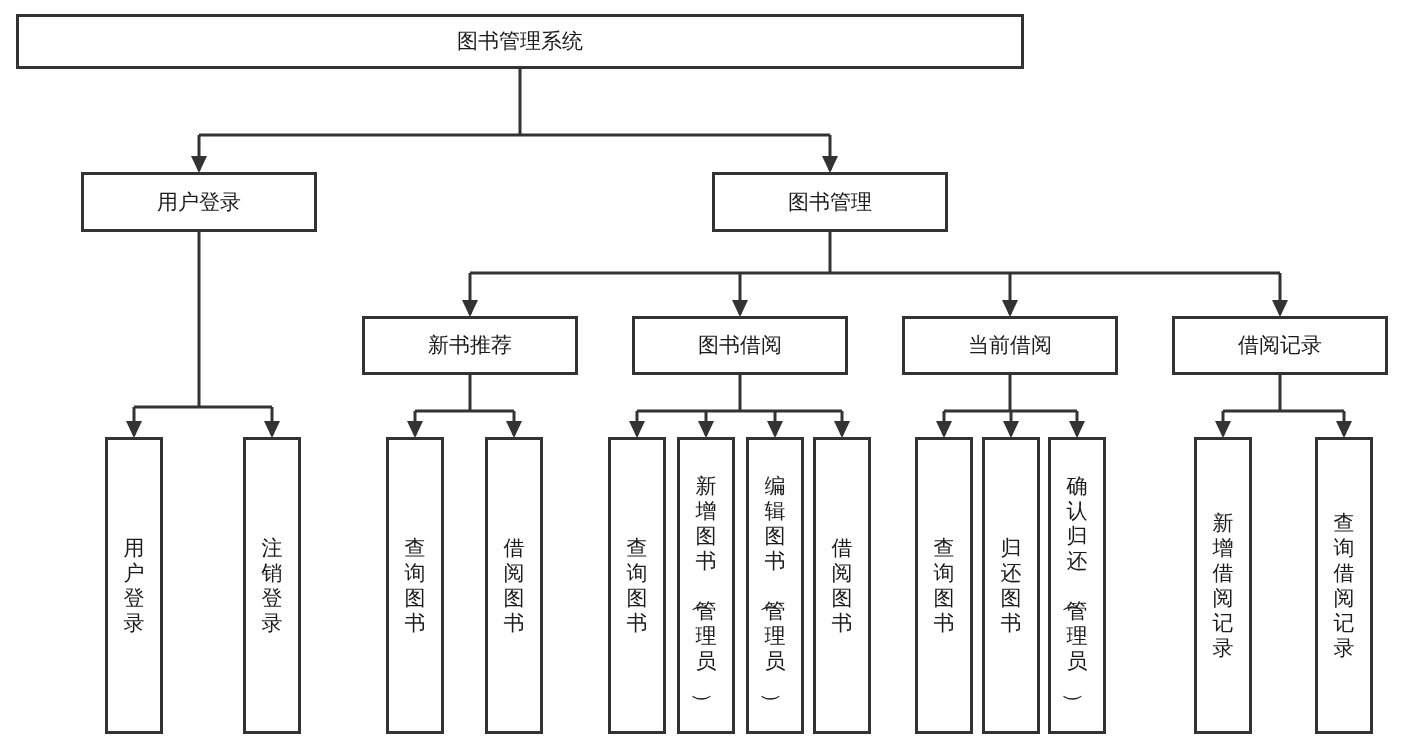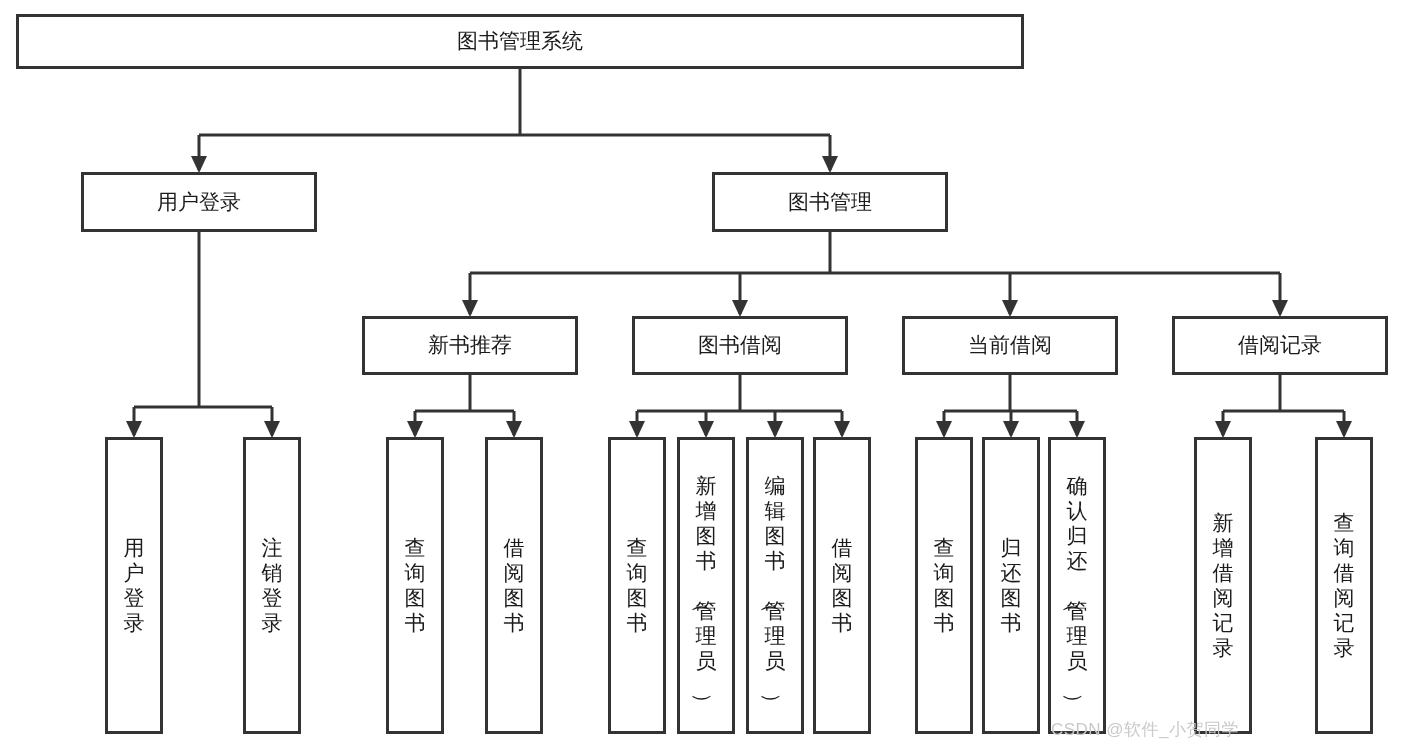--- a/index.html
+++ b/index.html
@@ -10,21 +10,20 @@
   body {
     width: 1405px;
     height: 747px;
     font-family: "Liberation Sans", "DejaVu Sans", sans-serif;
     overflow: hidden;
   }
   #diagram-root {
     position: relative;
     width: 1205px;
     height: 747px;
-    padding-left: 44px;
   }
   svg#tree-svg {
     position: absolute;
     top: 0;
     left: 0;
     width: 1405px;
     height: 747px;
   }
   .node-box {
     fill: #ffffff;
@@ -203,15 +202,14 @@
           <rect x="1195.5" y="438.5" width="55" height="294" class="node-box"></rect>
           <text x="1223" y="530" class="node-label-v"><tspan x="1223" dy="0">新</tspan><tspan x="1223" dy="25">增</tspan><tspan x="1223" dy="25">借</tspan><tspan x="1223" dy="25">阅</tspan><tspan x="1223" dy="25">记</tspan><tspan x="1223" dy="25">录</tspan></text>
         </g>
         <g>
           <rect x="1316.5" y="438.5" width="55" height="294" class="node-box"></rect>
           <text x="1344" y="530" class="node-label-v"><tspan x="1344" dy="0">查</tspan><tspan x="1344" dy="25">询</tspan><tspan x="1344" dy="25">借</tspan><tspan x="1344" dy="25">阅</tspan><tspan x="1344" dy="25">记</tspan><tspan x="1344" dy="25">录</tspan></text>
         </g>
       </g>
   </svg>
 
-  <div class="watermark">CSDN @软件_小贺同学</div>
 
 </div>
 
 </body></html>

